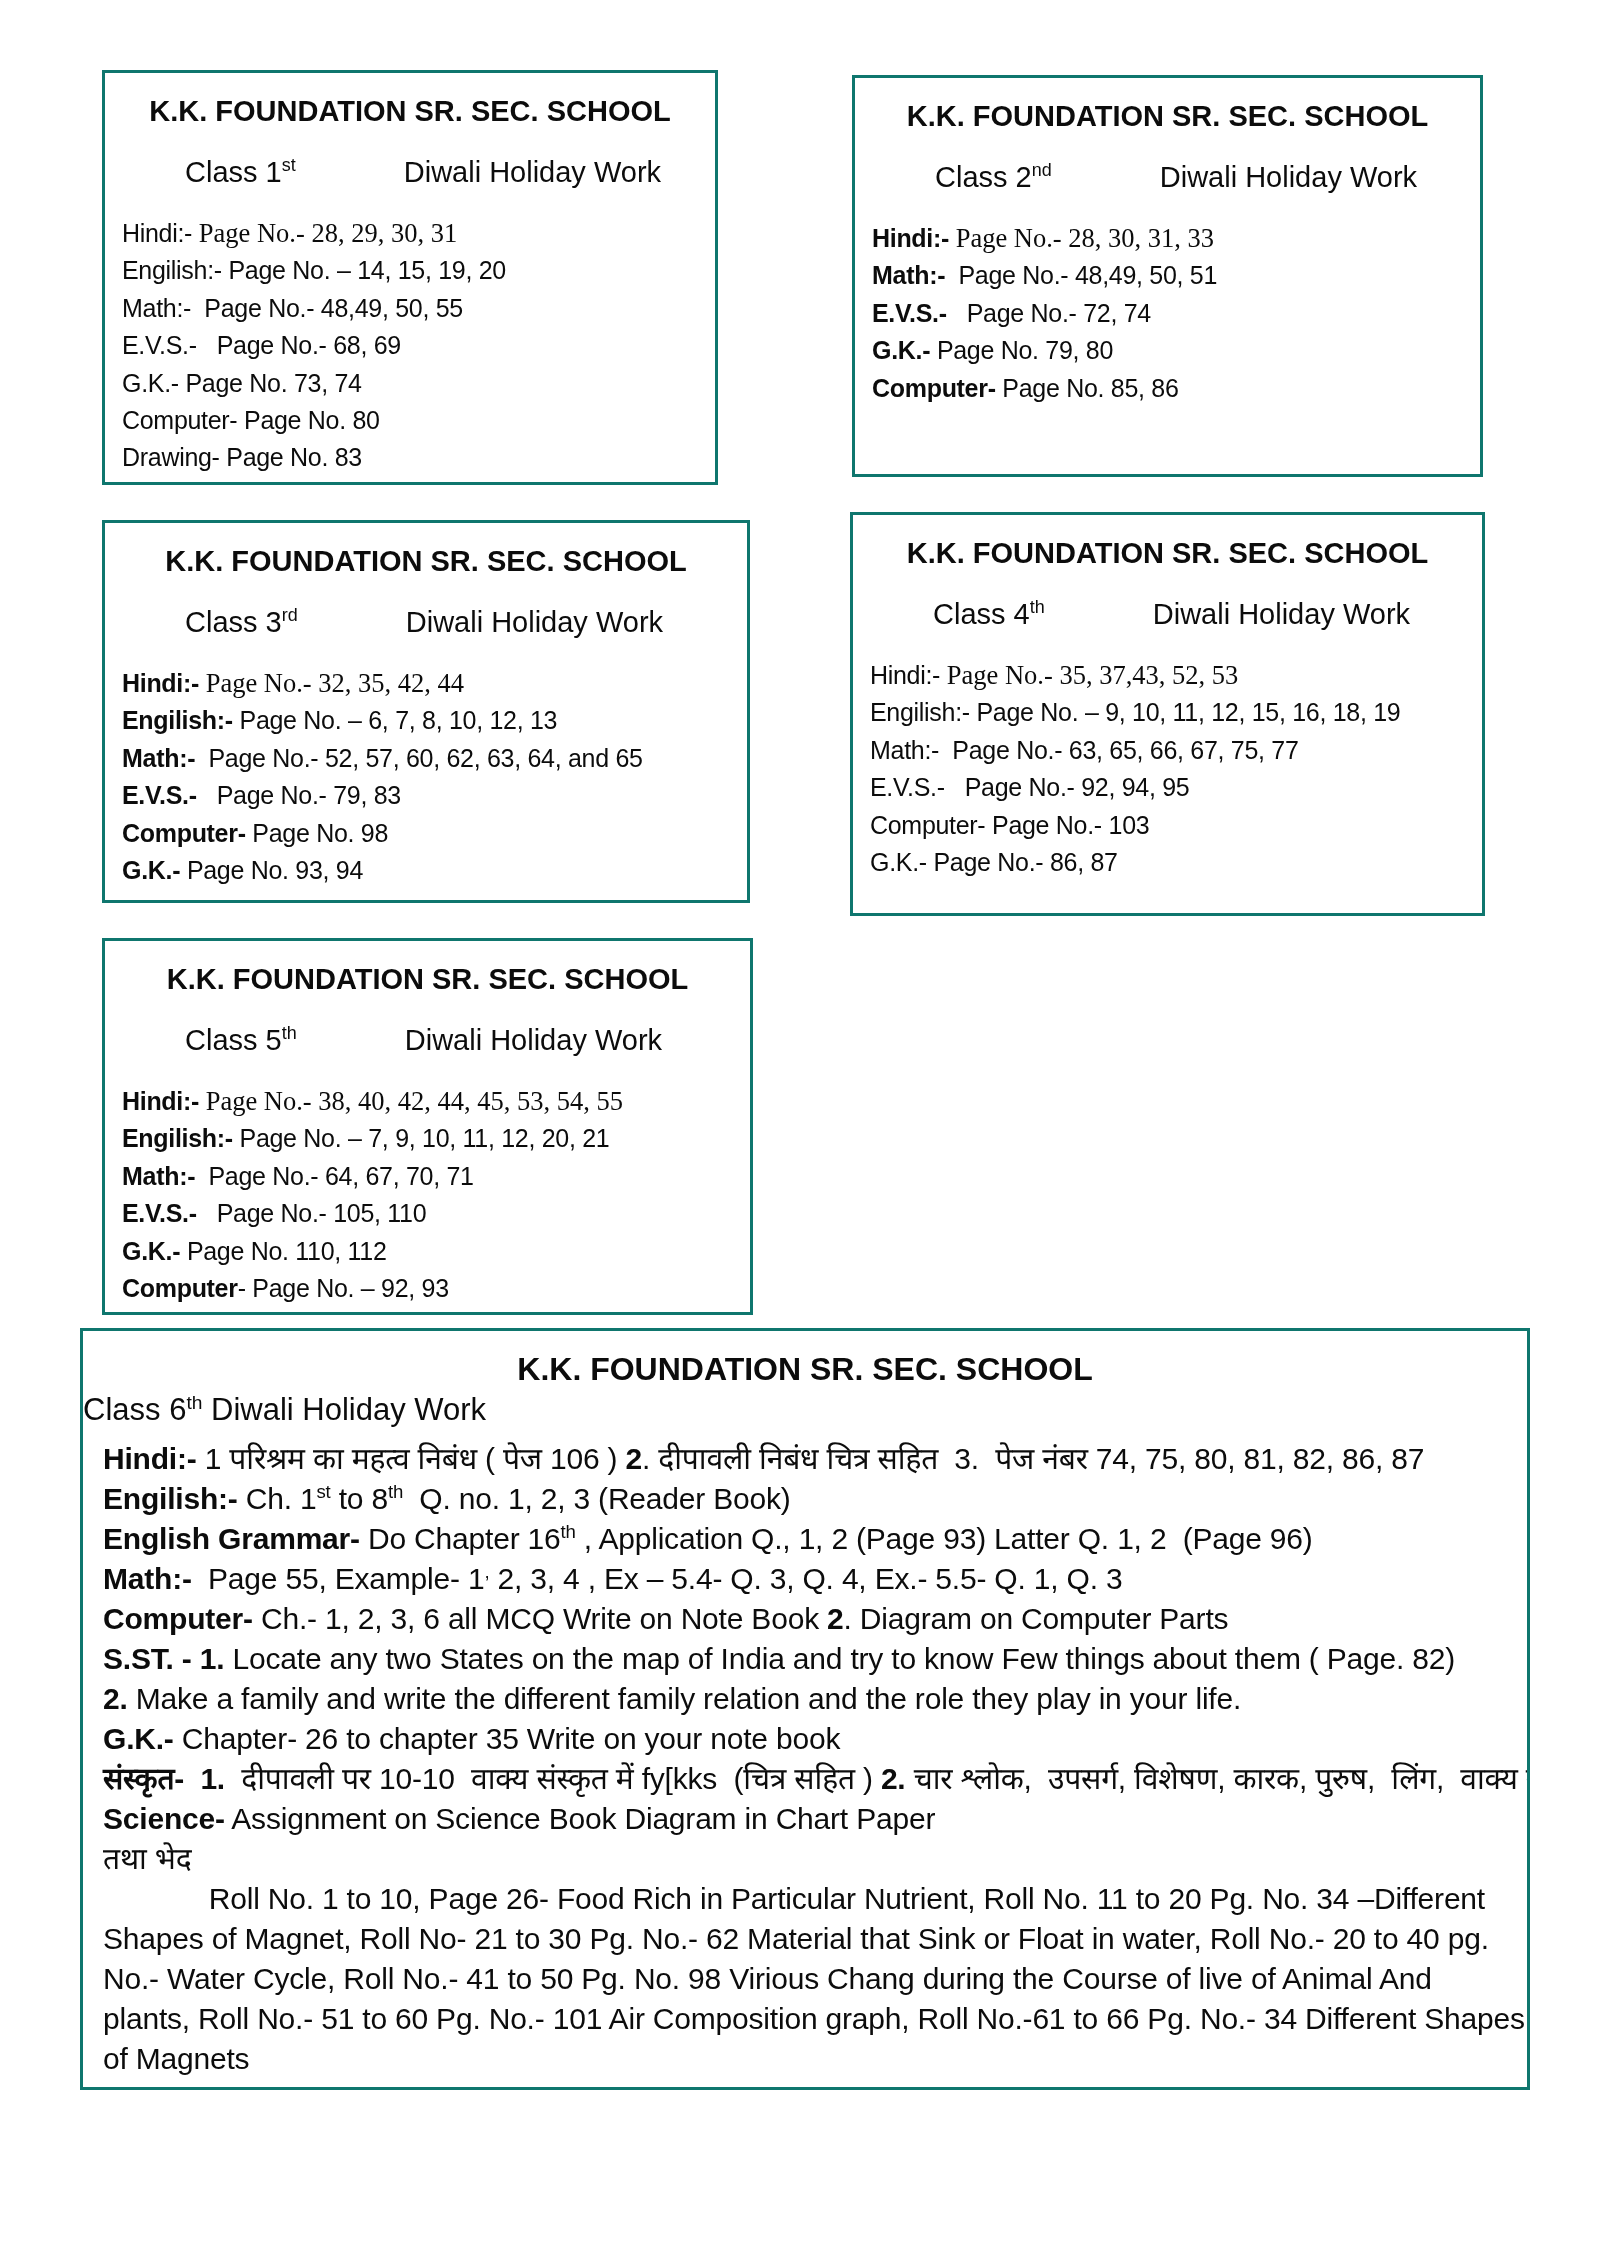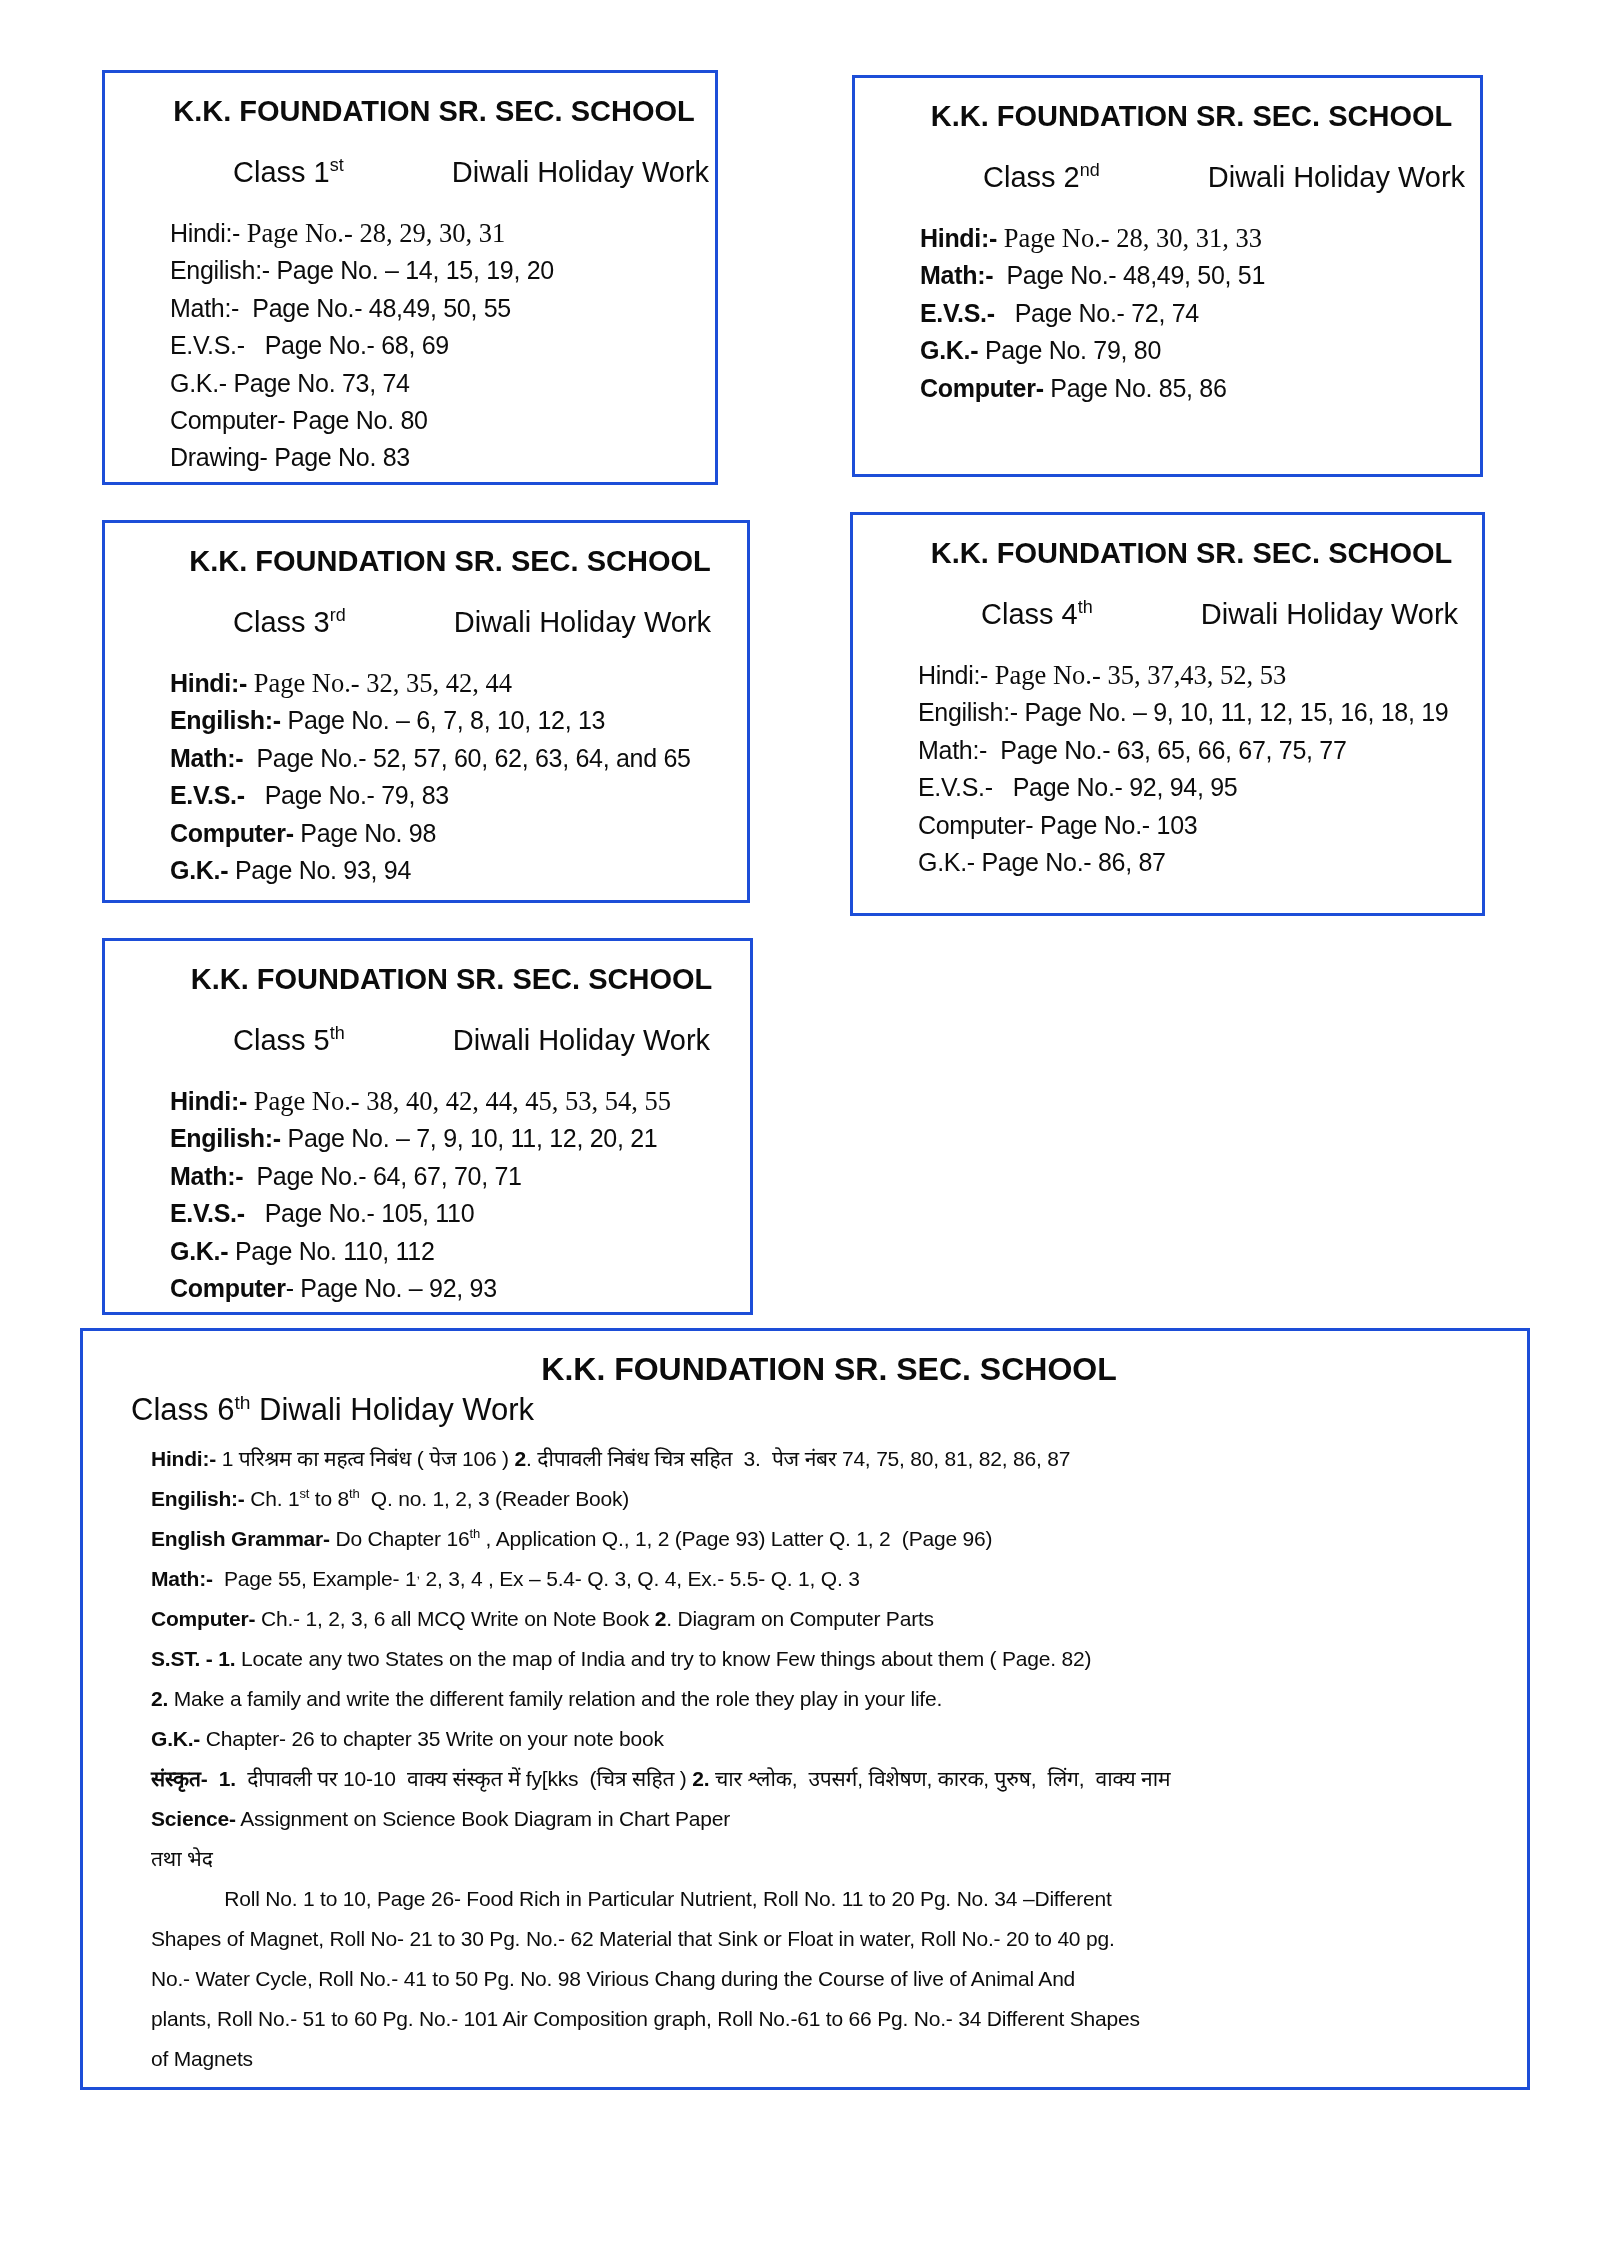--- a/index.html
+++ b/index.html
@@ -3,22 +3,22 @@
 <meta charset="utf-8">
 <style>
   html,body { margin:0; padding:0; }
   body {
     width:1600px; height:2262px; background:#ffffff; position:relative;
     font-family:"Liberation Sans", sans-serif; color:#0c0c0c;
     -webkit-font-smoothing:antialiased;
   }
   #page { position:absolute; inset:0; }
   .box {
-    position:absolute; border:3px solid #1d4ed8; background:#fff;
-    box-sizing:border-box; overflow:hidden;padding-left:48px;
+    position:absolute; border:3px solid #0f766e; background:#fff;
+    box-sizing:border-box; overflow:hidden;
   }
   .box1 { left:102px; top:70px;  width:616px; height:415px; }
   .box2 { left:852px; top:75px;  width:631px; height:402px; }
   .box3 { left:102px; top:520px; width:648px; height:383px; }
   .box4 { left:850px; top:512px; width:635px; height:404px; }
   .box5 { left:102px; top:938px; width:651px; height:377px; }
   .box6 { left:80px;  top:1328px; width:1450px; height:762px; }
 
   .box-title {
     margin:20px 8px 0; text-align:center; font-weight:700;
@@ -32,21 +32,21 @@
   sup { font-size:0.62em; line-height:0; }
 
   .lines { margin-top:24px; padding:0 17px; }
   .line  { font-size:25px; line-height:37.4px; white-space:pre; letter-spacing:-0.3px; }
   .serif { font-family:"Liberation Serif", serif; font-size:1.06em; letter-spacing:0; }
   .b     { font-weight:700; }
 
   .box6 .box-title { font-size:32px; margin-top:20px; }
   .class-line { text-align:left; font-size:31px; line-height:42px; margin-top:2px; white-space:nowrap; }
   .box6 .lines { margin-top:8px; padding:0 20px; }
-  .box6 .line  { font-size:21px; line-height:40px; letter-spacing:-0.2px; }
+  .box6 .line  { font-size:30px; line-height:40px; letter-spacing:-0.2px; }
 </style>
 </head>
 <body>
 
 <div id="page">
 
   <section class="box box1">
     <h2 class="box-title">K.K. FOUNDATION SR. SEC. SCHOOL</h2>
     <div class="class-row">
       <span class="cls"><span>Class 1</span><sup>st</sup></span>

